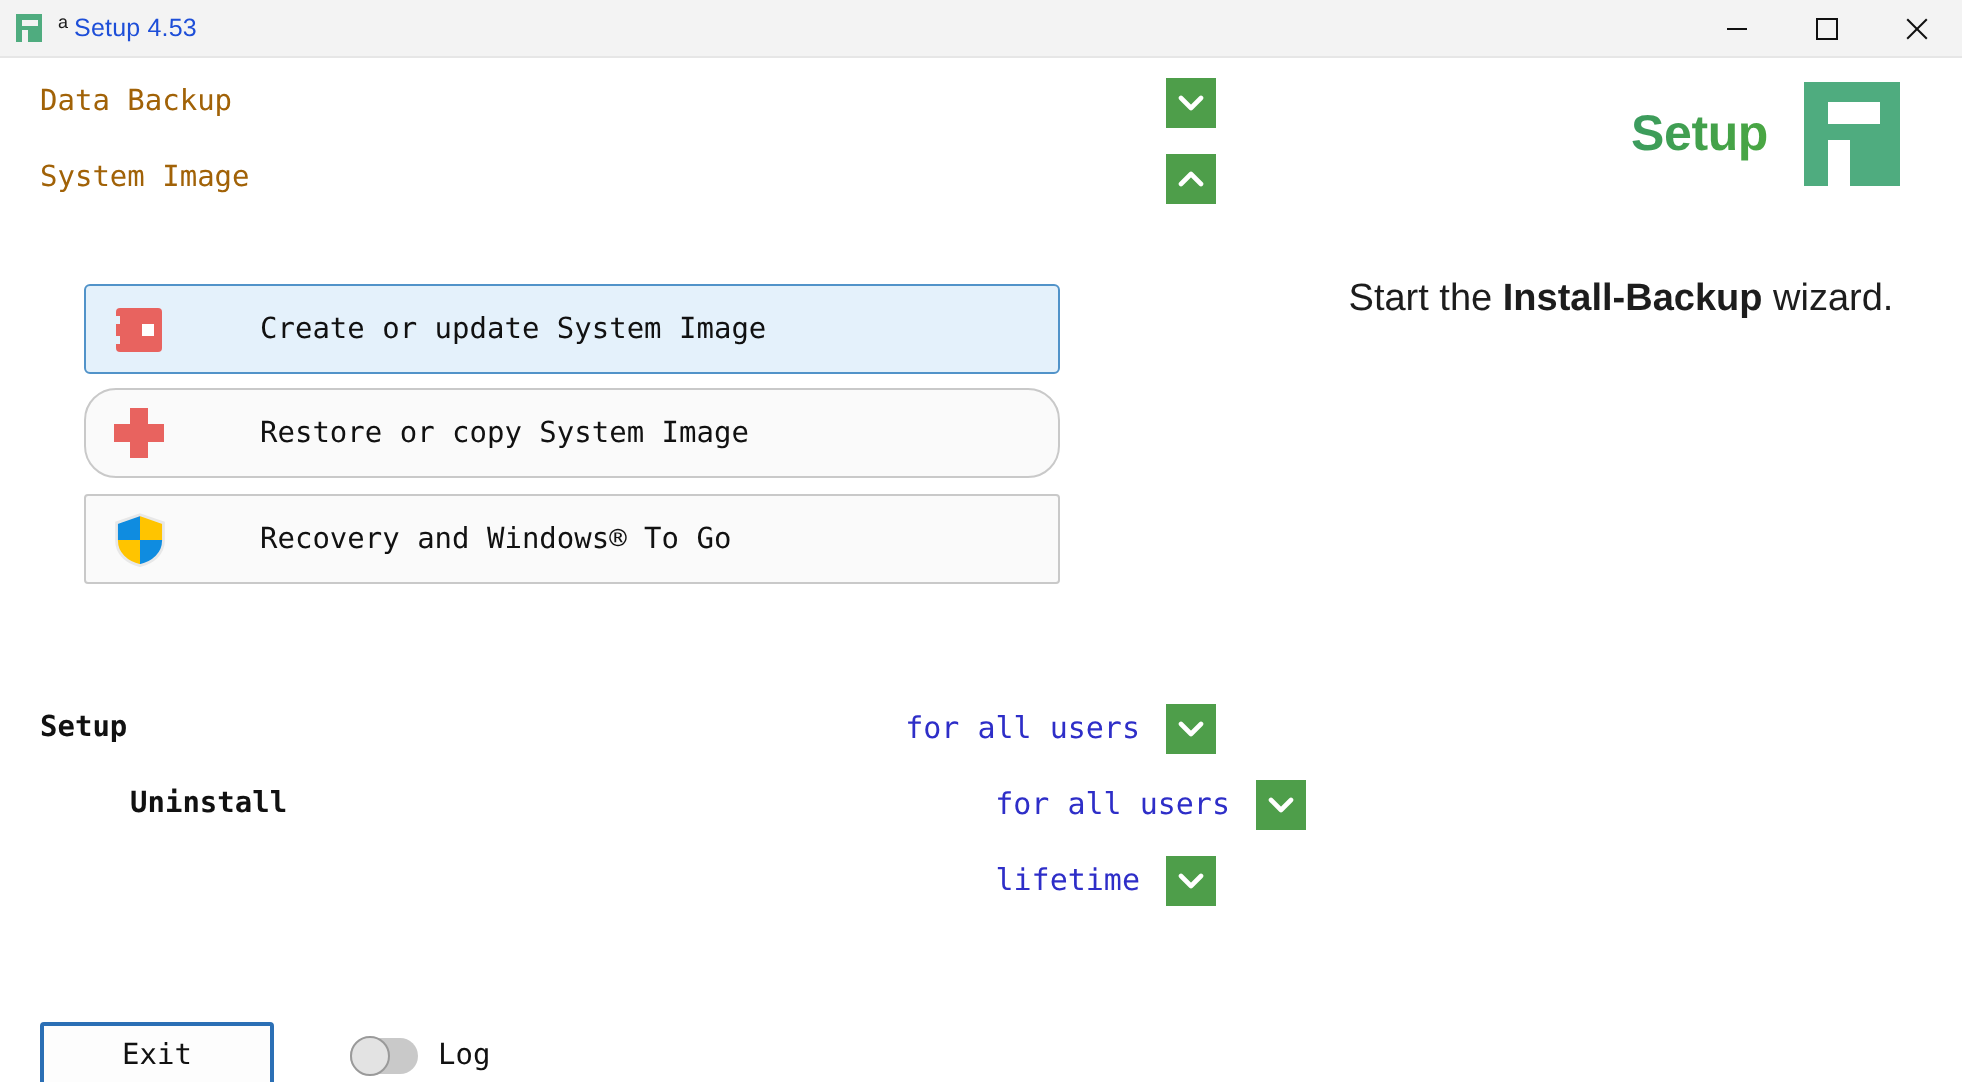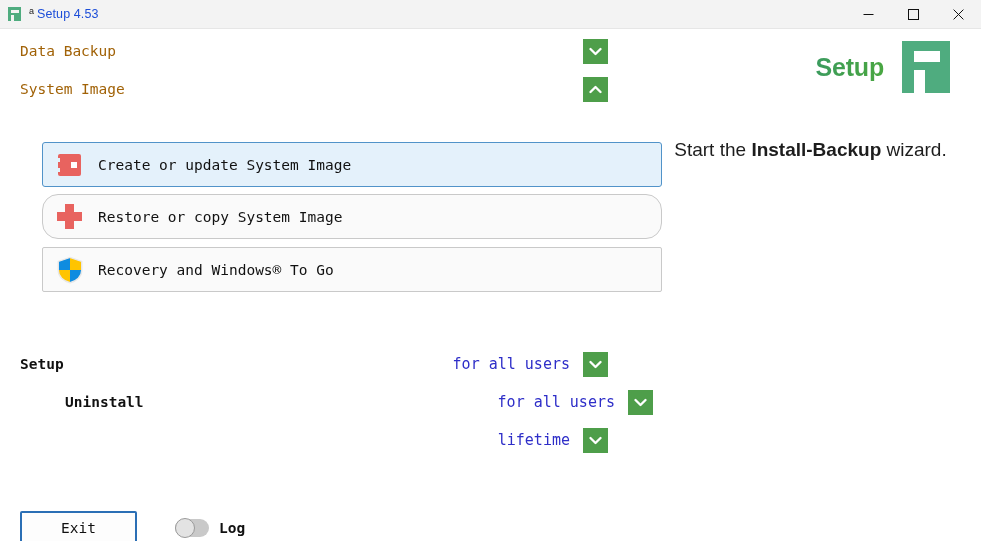--- a/index.html
+++ b/index.html
@@ -129,28 +129,29 @@
     align-items: center;
     justify-content: center;
     flex: 0 0 auto;
   }
   .chev-btn svg { display: block; }
 
   
   .opt-item {
     position: absolute;
     left: 42px;
-    width: 620px;
+    width: 488px;
     height: 45px;
     box-sizing: border-box;
     display: flex;
     align-items: center;
     background: #fafafa;
     border: 1px solid #c9c9c9;
     border-radius: 2px;
+    gap: 32px;
   }
   .opt-item.selected {
     background: #e4f1fb;
     border: 1px solid #5193c9;
     border-radius: 3px;
   }
   .opt-icon {
     width: 28px;
     height: 28px;
     margin-left: 13px;
@@ -273,21 +274,20 @@
     border-radius: 50%;
     background: #e3e3e3;
     border: 1px solid #9a9a9a;
     box-sizing: border-box;
   }
   .toggle-label {
     font-family: "DejaVu Sans Mono", "Liberation Mono", monospace;
     font-size: 14.5px;
     color: #111111;
     margin-left: 10px;
-    font-weight: bold;
   }
 
   
   .right-pane {
     position: absolute;
     left: 640px; top: 0;
     width: 341px;
     height: 513px;
   }
   .brand {

